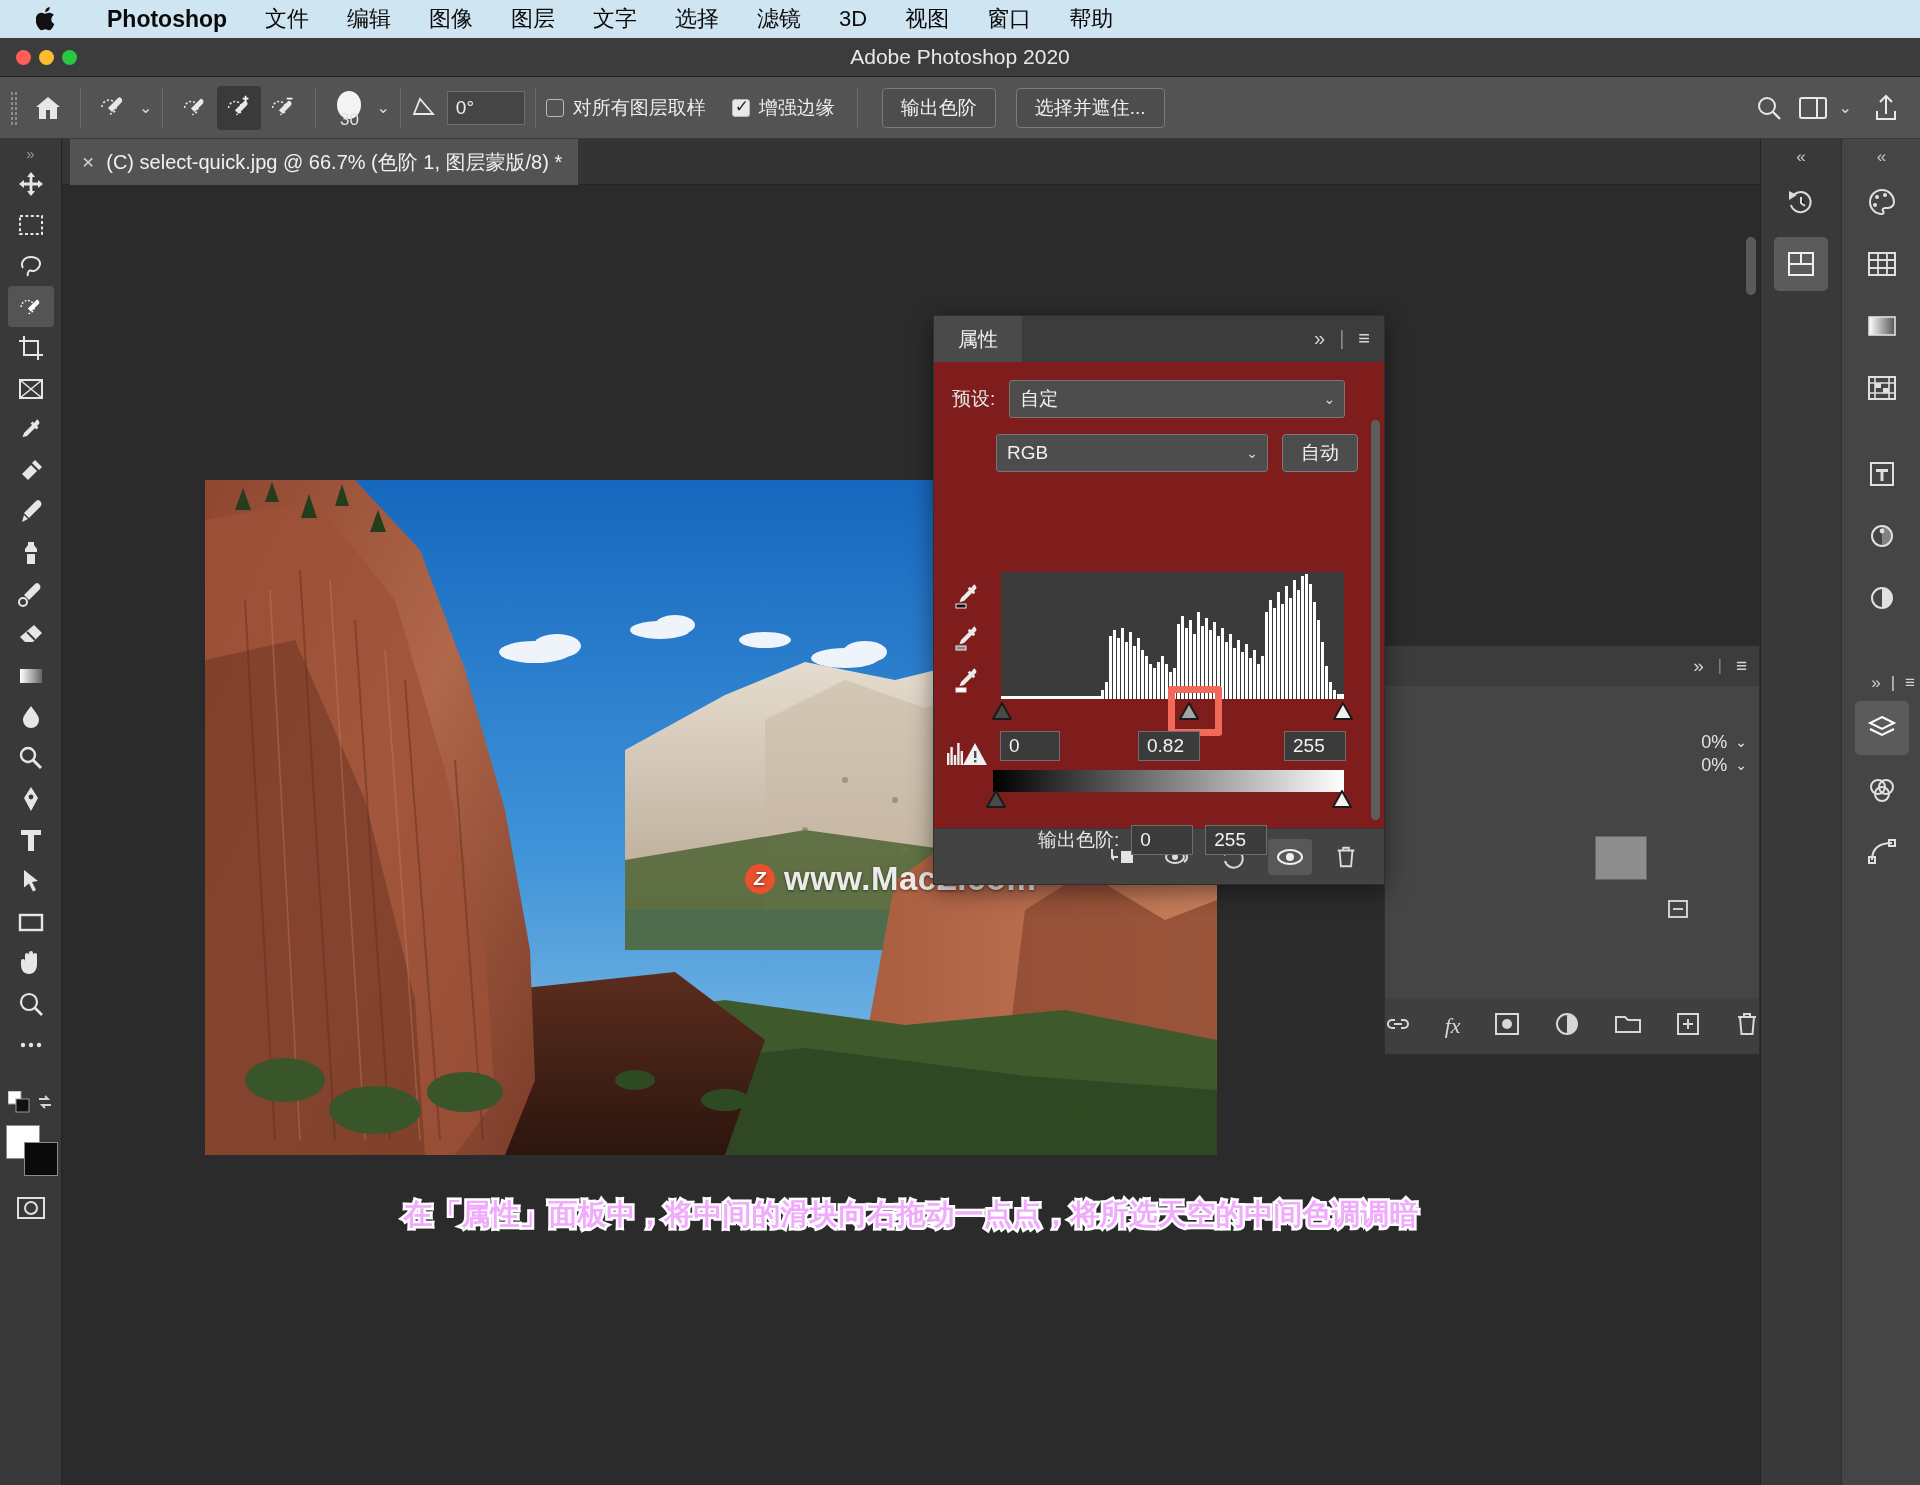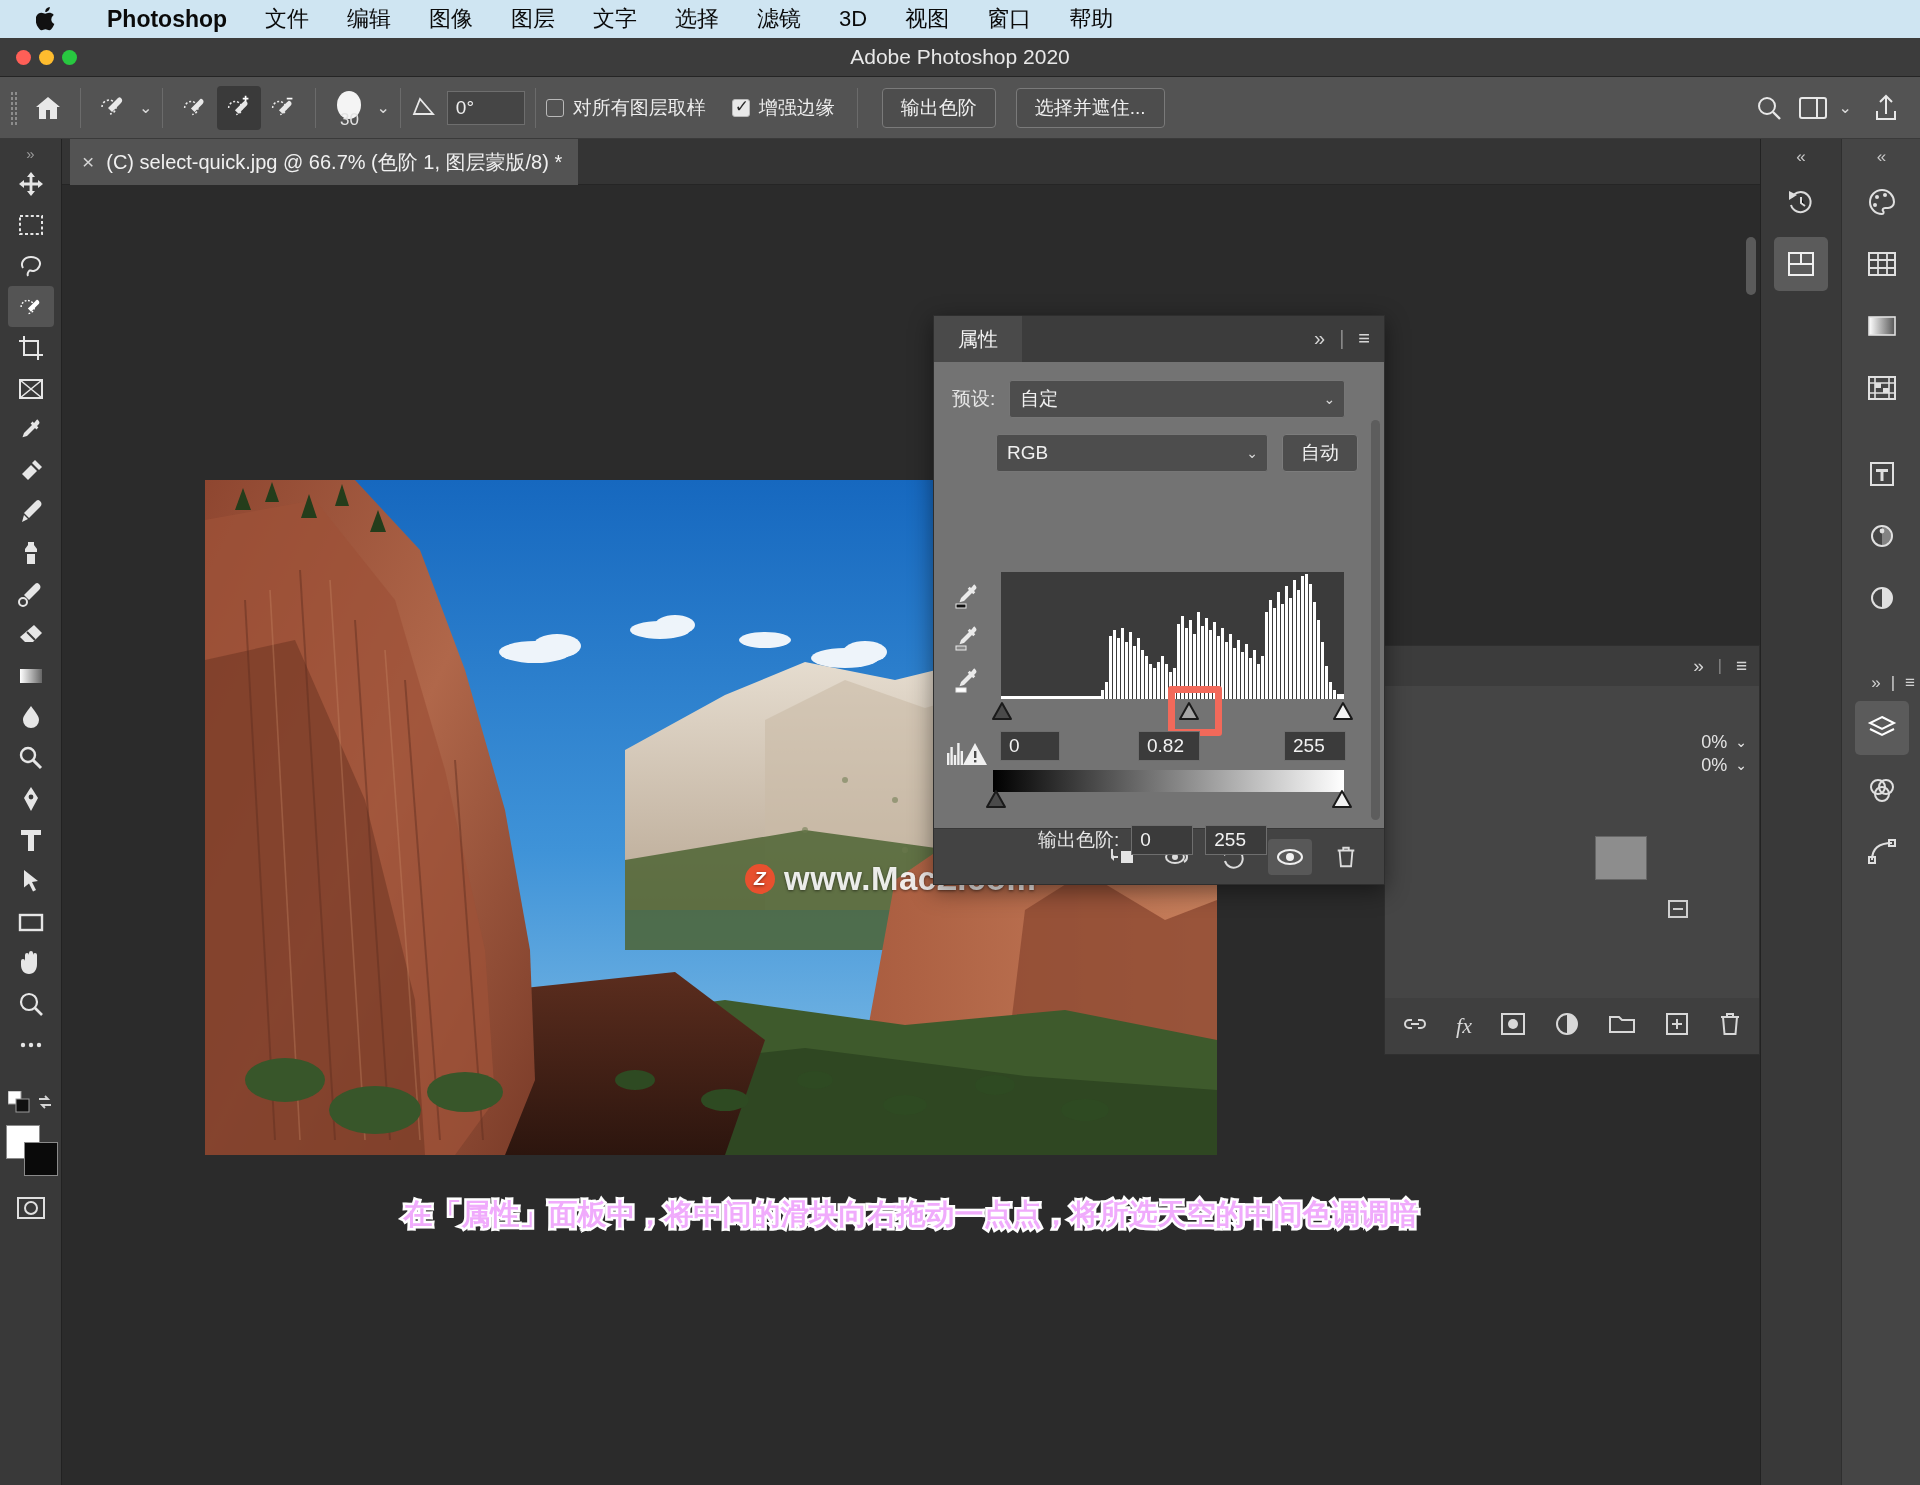--- a/index.html
+++ b/index.html
@@ -130,25 +130,25 @@
   .rail-sep { height: 16px; }
 
   
   #layerspanel { position: absolute; right: 160px; top: 506px; width: 376px; height: 410px;
                  background: #454545; border: 1px solid #2f2f2f; }
   #layers-head { height: 40px; background: #3c3c3c; display: flex; align-items: center;
                  justify-content: flex-end; padding-right: 12px; gap: 14px; }
   .lp-row { display: flex; align-items: center; height: 46px; padding: 0 12px; color: #e4e4e4;
             font-size: 18px; }
   #layers-bottom { position: absolute; left: 0; right: 0; bottom: 0; height: 56px; background: #3f3f3f;
-    display: flex; align-items: center; justify-content: center; gap: 28px; }
+    display: flex; align-items: center; justify-content: space-between; gap: 28px; }
 
   
   #props { position: absolute; left: 933px; top: 176px; width: 452px; height: 570px;
-    background: #737373; border: 1px solid #2e2e2e; box-shadow: 0 6px 22px rgba(0,0,0,.45); }
+    background: #7f1d1d; border: 1px solid #2e2e2e; box-shadow: 0 6px 22px rgba(0,0,0,.45); }
   #props-tabs { height: 46px; background: #3c3c3c; display: flex; align-items: stretch;
                 position: relative; }
   #props-tab { background: #4a4a4a; display: flex; align-items: center; padding: 0 24px;
                color: #f2f2f2; font-size: 20px; }
   #props-tabs .right-ic { position: absolute; right: 14px; top: 11px; display: flex;
                align-items: center; gap: 14px; color: #d6d6d6; font-size: 20px; }
   #props-title { height: 56px; display: flex; align-items: center; gap: 12px; padding-left: 18px;
                  border-bottom: 1px solid #3a3a3a; }
   .hist-ic { width: 38px; height: 38px; background: #303030; border: 1px solid #6a6a6a;
              border-radius: 5px; display: flex; align-items: flex-end; justify-content: center;

